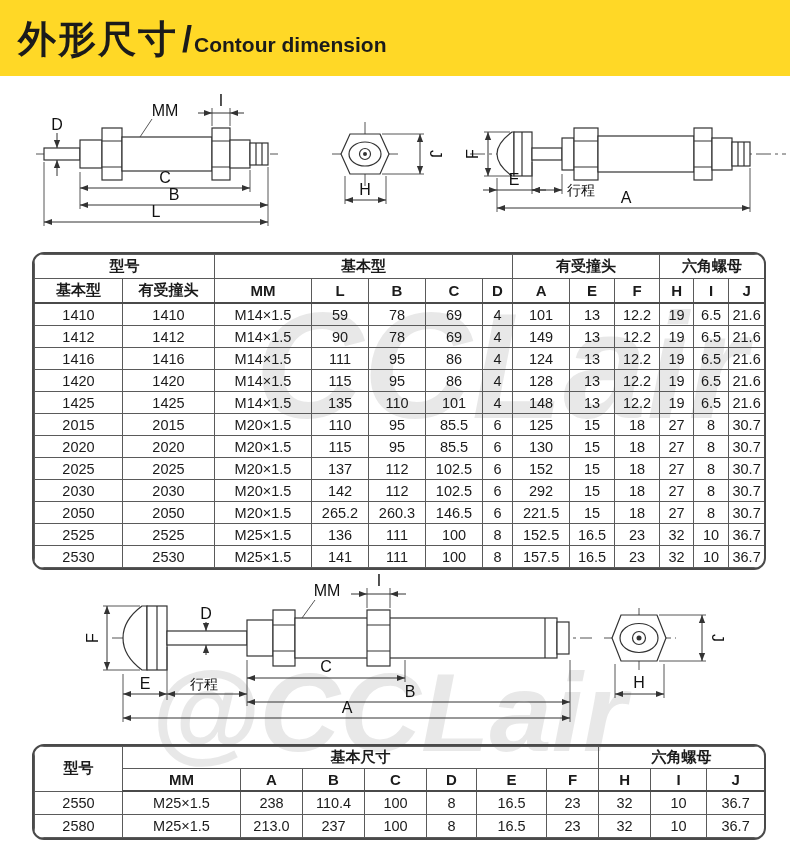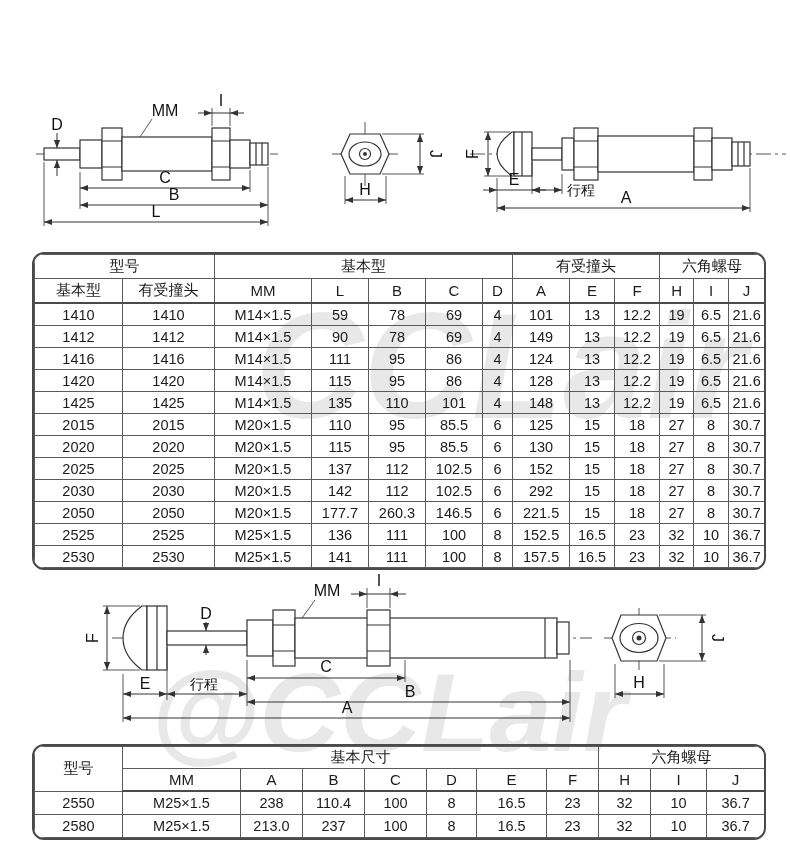--- a/index.html
+++ b/index.html
@@ -29,32 +29,39 @@
   .dlabel{font-family:"Liberation Sans","DejaVu Sans",sans-serif;font-size:16px;fill:#111;}
   .dlabel-cjk{font-family:"Liberation Sans","DejaVu Sans",sans-serif;font-size:14px;fill:#111;}
   
   .tbl-wrap{position:absolute;left:32px;z-index:1;border:2px solid #4a4a4a;border-radius:12px;
             overflow:hidden;background:transparent;}
   #t1wrap{top:252px;width:730px;}
   #t2wrap{top:744px;width:730px;}
   table{border-collapse:collapse;table-layout:fixed;width:730px;}
   th,td{border:1px solid #5a5a5a;text-align:center;vertical-align:middle;padding:0;
         background:transparent;overflow:hidden;white-space:nowrap;}
-  th{font-weight:normal;font-size:15px;height:23px;}
+  th{font-weight:bold;font-size:15px;height:23px;}
   td{font-size:14.5px;height:21px;}
   #t2wrap th{height:21px;}
   #t2wrap td{height:22px;}
   tr.subhead th{border-bottom:2.5px solid #4a4a4a;}
   #t2wrap .model-th{font-size:15px;}
 </style>
 </head>
 <body>
 
 <div class="page">
 
+  <div class="banner">
+    <div class="banner-inner">
+      <span class="title-zh">外形尺寸</span>
+      <span class="title-slash">/</span>
+      <span class="title-en">Contour dimension</span>
+    </div>
+  </div>
 
   <div class="wm wm2">@CCLair</div>
   <div class="wm wm1">CCLair</div>
 
   <svg id="diag1" class="diag" width="790" height="164" viewBox="0 0 790 164">
     <defs>
       <marker id="ah1" viewBox="0 0 10 10" refX="9" refY="5" markerWidth="9" markerHeight="9" orient="auto-start-reverse">
         <path d="M0,1.5 L9,5 L0,8.5 z" fill="#333"></path>
       </marker>
     </defs>
@@ -317,21 +324,21 @@
             <td>15</td>
             <td>18</td>
             <td>27</td>
             <td>8</td>
             <td>30.7</td>
           </tr>
           <tr>
             <td>2050</td>
             <td>2050</td>
             <td>M20×1.5</td>
-            <td>177.7</td>
+            <td>265.2</td>
             <td>260.3</td>
             <td>146.5</td>
             <td>6</td>
             <td>221.5</td>
             <td>15</td>
             <td>18</td>
             <td>27</td>
             <td>8</td>
             <td>30.7</td>
           </tr>

